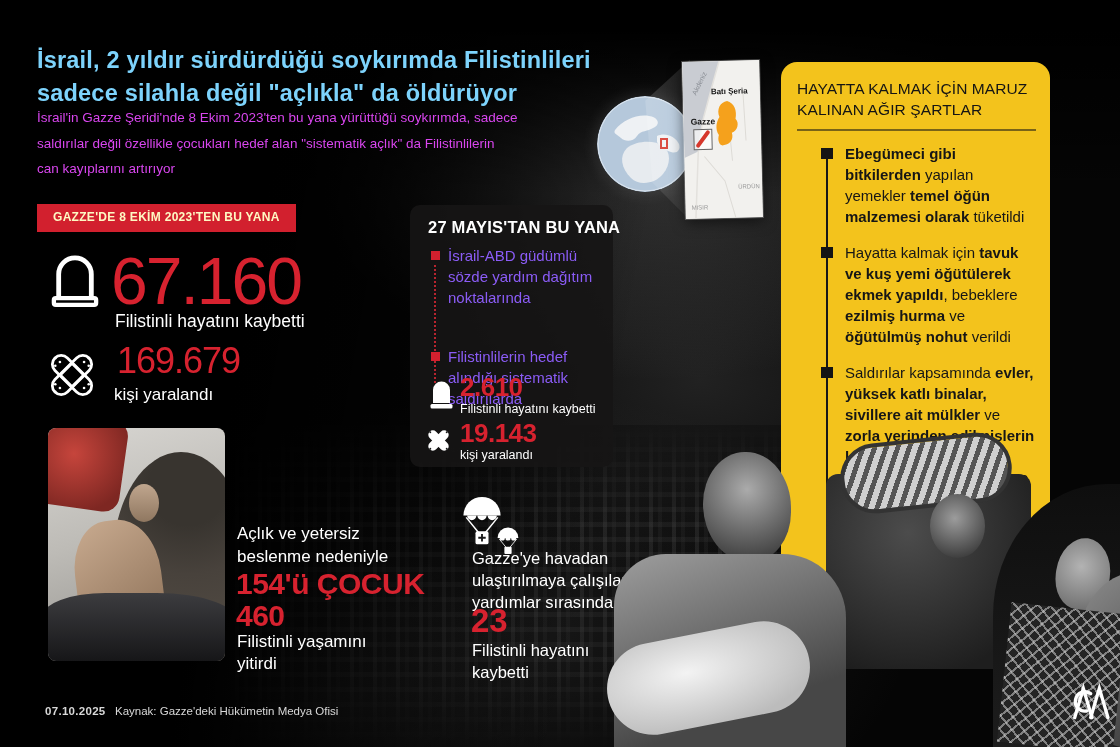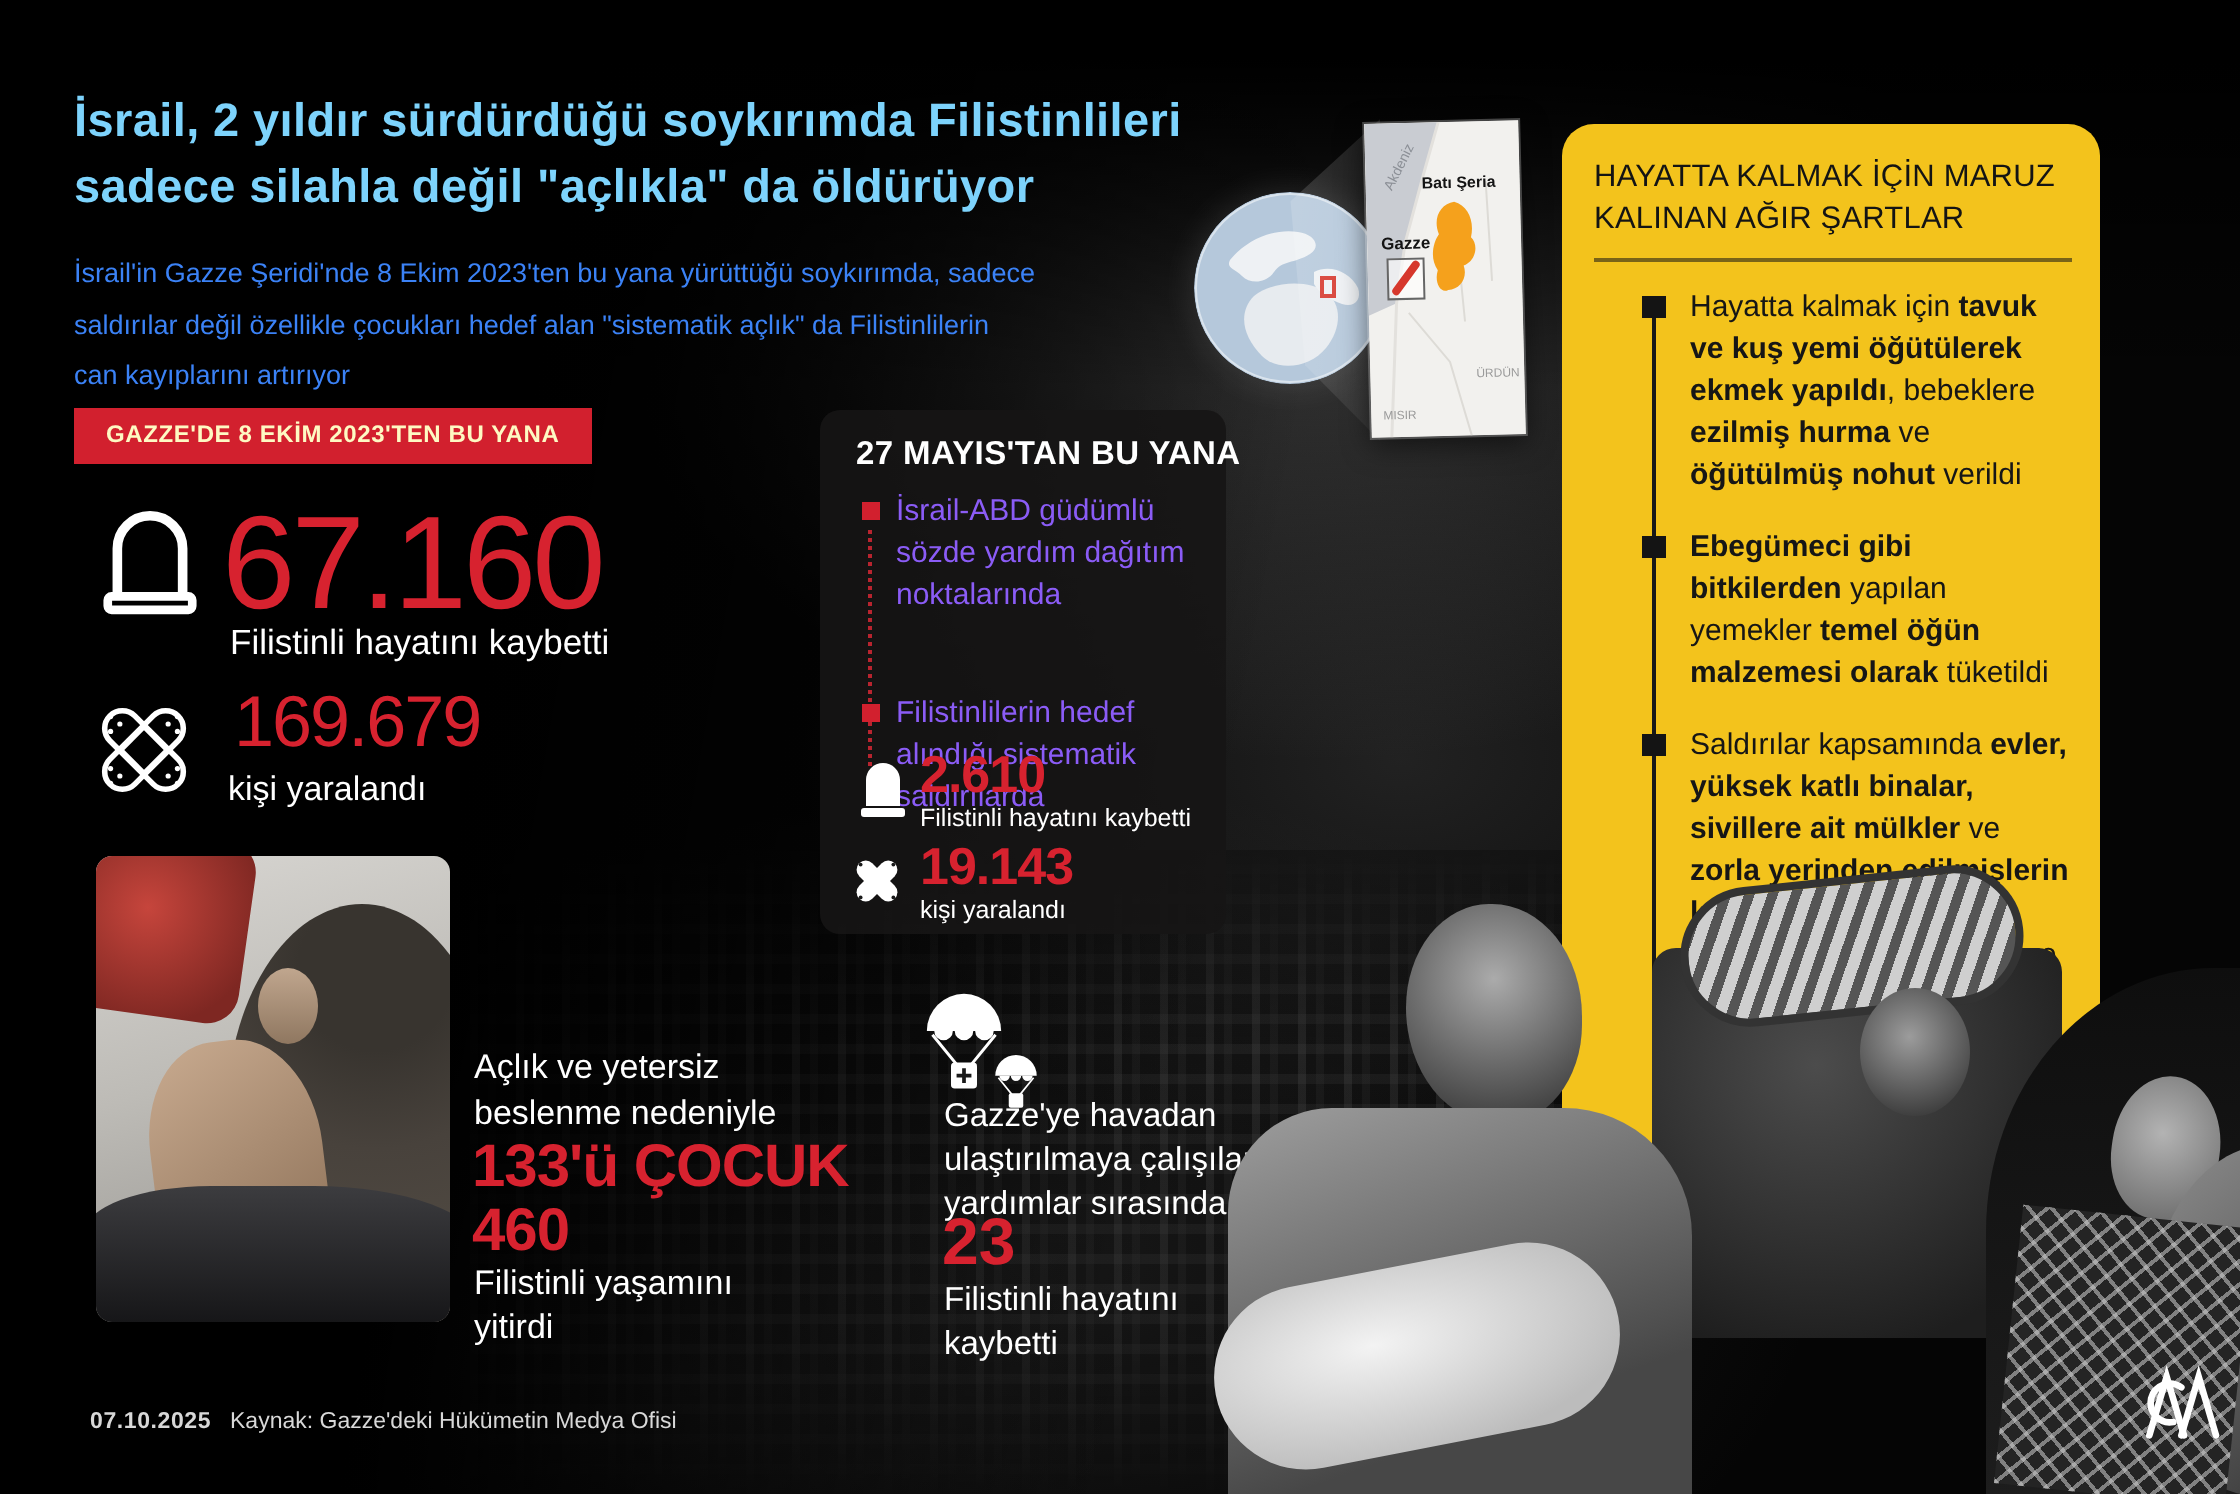--- a/index.html
+++ b/index.html
@@ -17,21 +17,21 @@
   #bg-ruins{position:absolute;left:235px;top:425px;width:580px;height:322px;opacity:.32;background:
     repeating-linear-gradient(90deg, rgba(200,200,200,.28) 0 4px, rgba(0,0,0,0) 4px 9px, rgba(130,130,130,.22) 9px 13px, rgba(0,0,0,0) 13px 23px),
     repeating-linear-gradient(0deg, rgba(0,0,0,.55) 0 10px, rgba(150,150,150,.16) 10px 15px)}
   #bg-ruins::after{content:"";position:absolute;inset:0;background:linear-gradient(#0a0a0a, rgba(10,10,10,0) 32%, rgba(10,10,10,.25) 75%, #090909)}
   #bg-vignette{position:absolute;inset:0;background:
     linear-gradient(100deg,#000 24%,rgba(0,0,0,0) 55%),
     linear-gradient(#000 4%,rgba(0,0,0,0) 26%)}
 
   
   .title{left:37px;top:44px;color:#7dd3fc;font-size:23.5px;font-weight:700;line-height:33px;letter-spacing:.2px}
-  .subtitle{left:37px;top:124px;color:#3b82f6;font-size:13.5px;line-height:25.5px}
+  .subtitle{left:37px;top:105px;color:#d946ef;font-size:13.5px;line-height:25.5px}
 
   
   .banner{left:37px;top:204px;background:#d2202e;color:#fef9c3;font-weight:700;font-size:12px;
     padding:6px 16px 8px;letter-spacing:.3px;white-space:nowrap}
   .big-num{color:#d7222f;font-weight:400;letter-spacing:-2px}
   .num1{left:111px;top:243px;font-size:66px}
   .num1-label{left:115px;top:311px;color:#fff;font-size:17.5px}
   .num2{left:117px;top:340px;font-size:36px;letter-spacing:-1px}
   .num2-label{left:114px;top:385px;color:#fff;font-size:17px}
   .icon-tomb-big{left:51px;top:249px}
@@ -223,21 +223,21 @@
   <div class="abs photo">
     <div class="ph-redbag"></div>
     <div class="ph-mother"></div>
     <div class="ph-mother-face"></div>
     <div class="ph-child"></div>
     <div class="ph-bags"></div>
   </div>
 
   <div class="abs hunger-line hl1">Açlık ve yetersiz</div>
   <div class="abs hunger-line hl2">beslenme nedeniyle</div>
-  <div class="abs hunger-big hb1">133'ü ÇOCUK</div>
+  <div class="abs hunger-big hb1">154'ü ÇOCUK</div>
   <div class="abs hunger-big hb2">460</div>
   <div class="abs hunger-line hl3">Filistinli yaşamını</div>
   <div class="abs hunger-line hl4">yitirdi</div>
 
   <div class="abs may-box">
     <div class="may-title">27 MAYIS'TAN BU YANA</div>
     <div class="may-dotline"></div>
     <div class="may-sq msq1"></div>
     <div class="may-bullet mb1">İsrail-ABD güdümlü sözde yardım dağıtım noktalarında</div>
     <div class="may-sq msq2"></div>
@@ -297,22 +297,22 @@
   <div class="abs air-line al5">kaybetti</div>
 
   <div class="abs yellow-panel">
     <div class="yp-title">
       <div>HAYATTA KALMAK İÇİN MARUZ</div>
       <div>KALINAN AĞIR ŞARTLAR</div>
     </div>
     <div class="yp-rule"></div>
     <ul class="yp-bullets">
       <div class="yp-line"></div>
+      <li><span class="b">Ebegümeci gibi bitkilerden</span><span> yapılan yemekler </span><span class="b">temel öğün malzemesi olarak</span><span> tüketildi</span></li>
       <li><span>Hayatta kalmak için </span><span class="b">tavuk ve kuş yemi öğütülerek ekmek yapıldı</span><span>, bebeklere </span><span class="b">ezilmiş hurma</span><span> ve </span><span class="b">öğütülmüş nohut</span><span> verildi</span></li>
-      <li><span class="b">Ebegümeci gibi bitkilerden</span><span> yapılan yemekler </span><span class="b">temel öğün malzemesi olarak</span><span> tüketildi</span></li>
       <li><span>Saldırılar kapsamında </span><span class="b">evler, yüksek katlı binalar, sivillere ait mülkler</span><span> ve </span><span class="b">zorla yerinden edilmişlerin kaldığı çadırlar yıkıldı; hastaneler bombalandı</span><span> ve </span><span class="b">kara operasyonları</span><span> düzenlendi</span></li>
     </ul>
   </div>
 
   <div class="abs people">
     <div class="pc-truck"></div>
     <div class="pc-mat"></div>
     <div class="pc-man2"></div>
     <div class="pc-woman1"></div>
     <div class="pc-woman1-face"></div>

